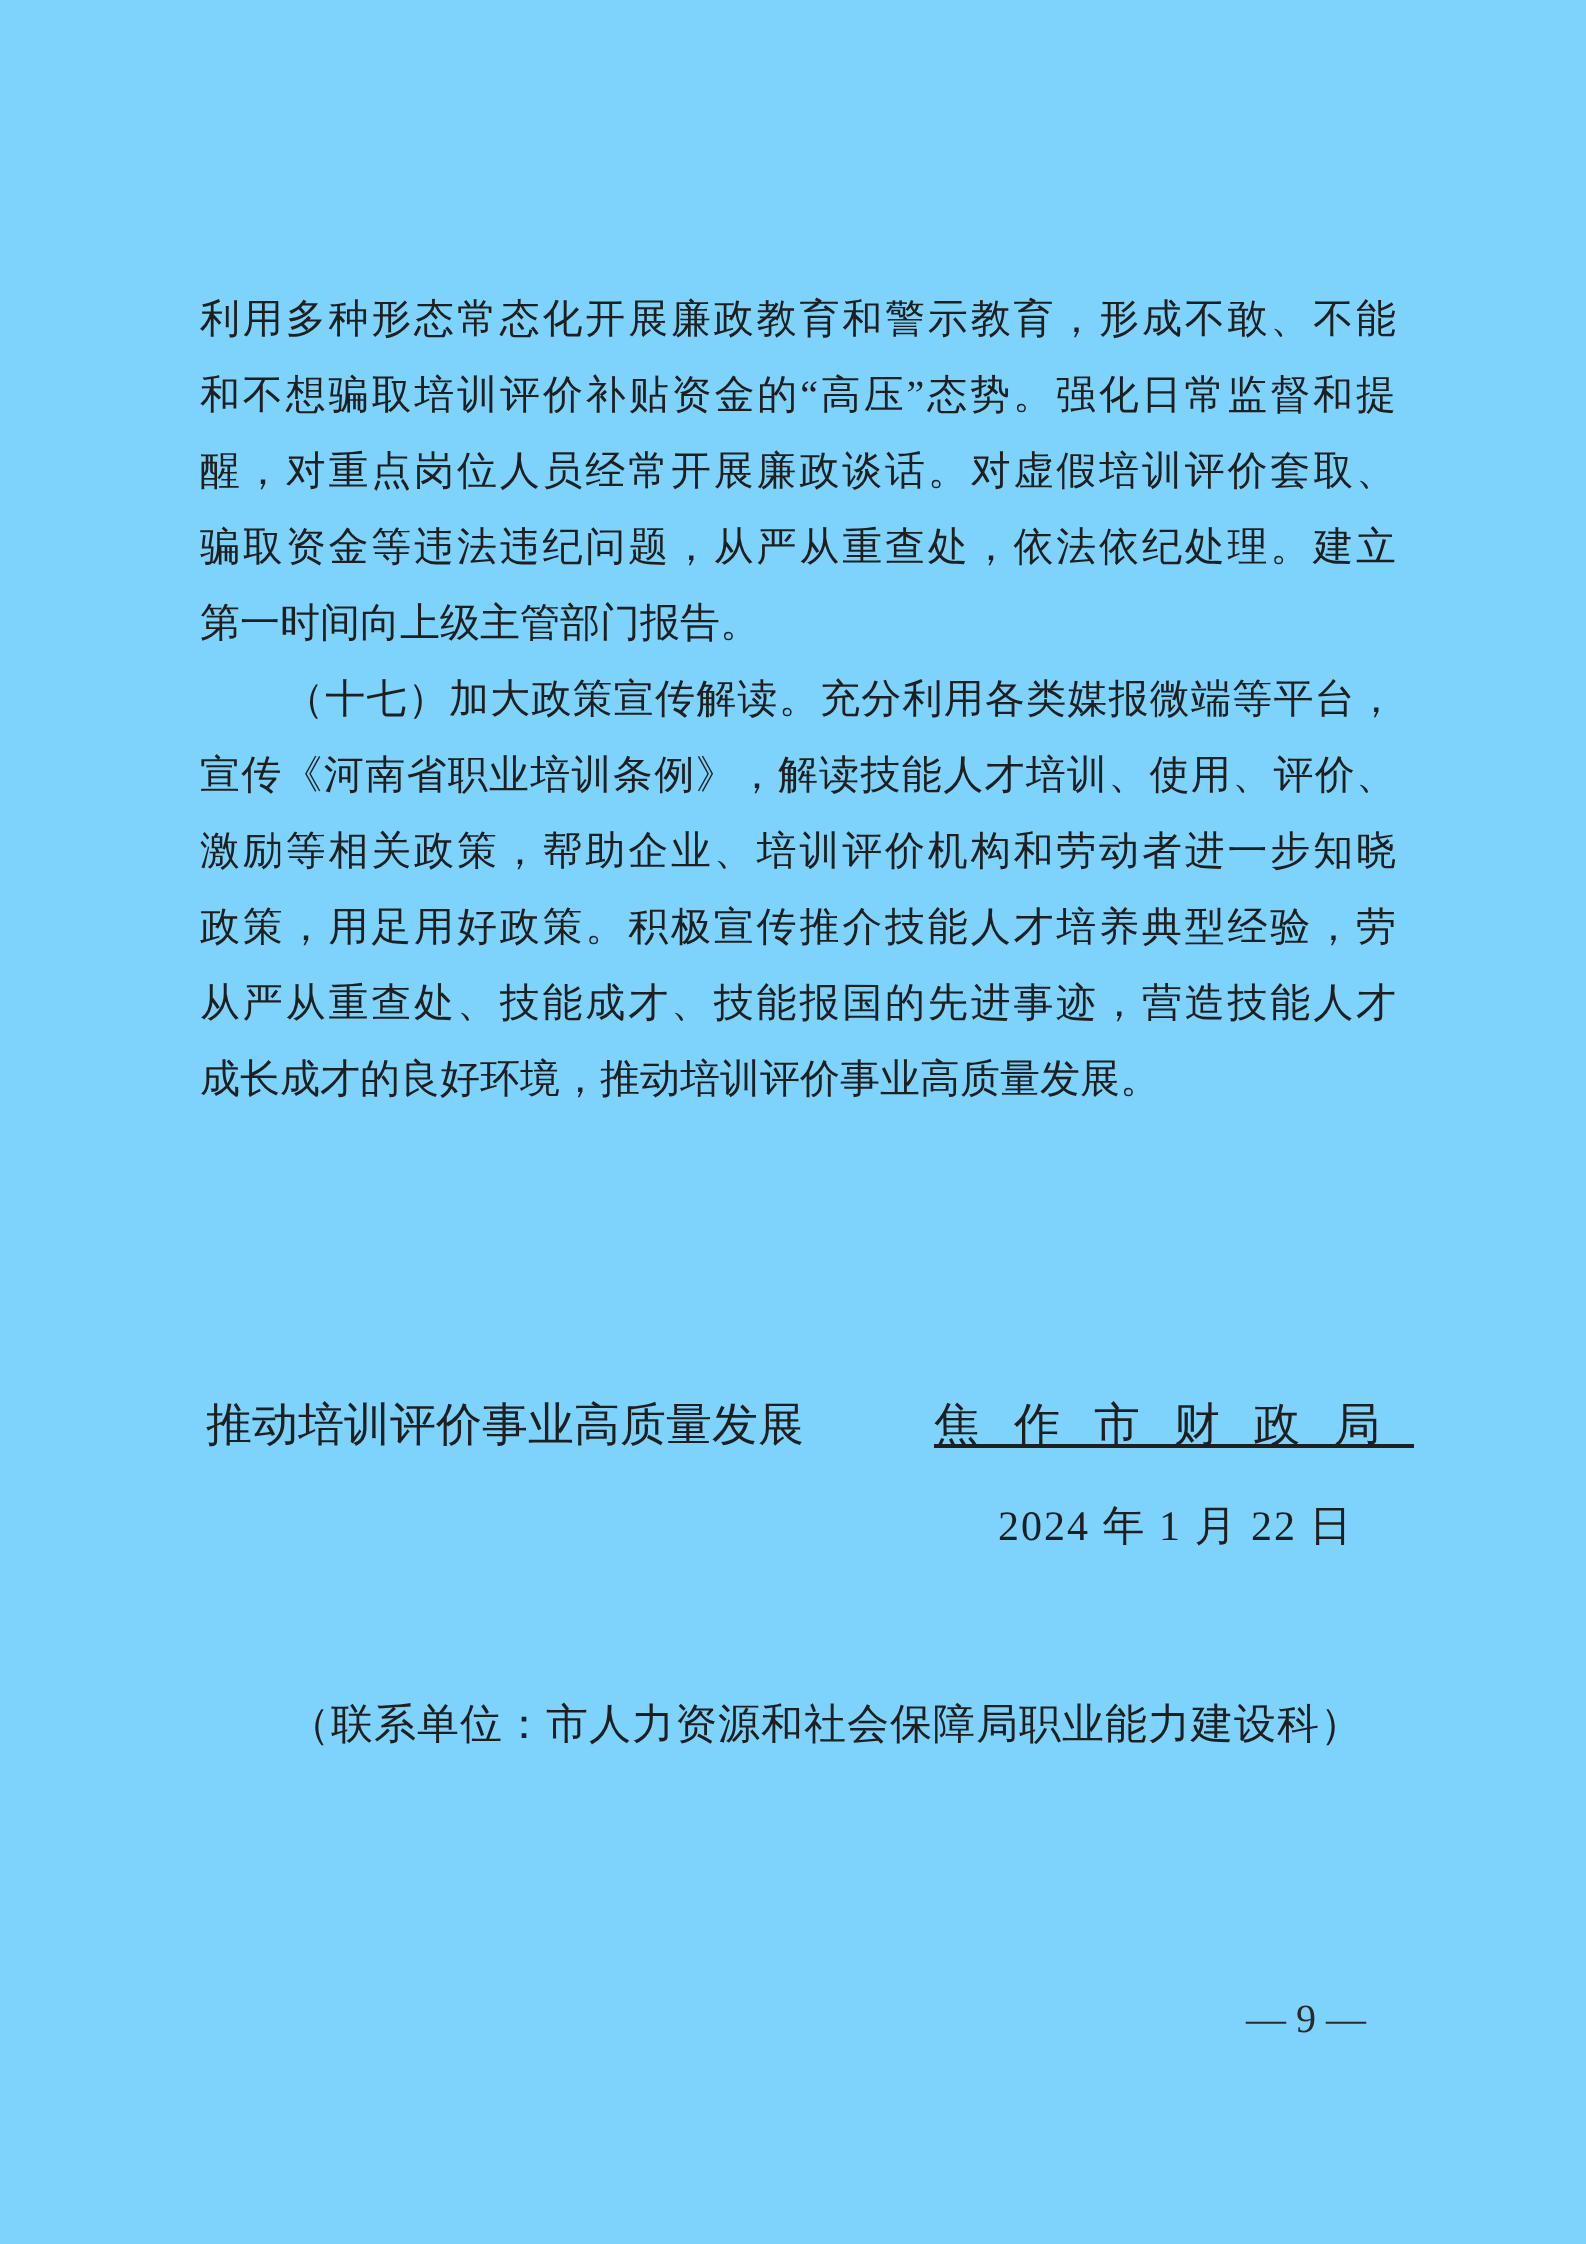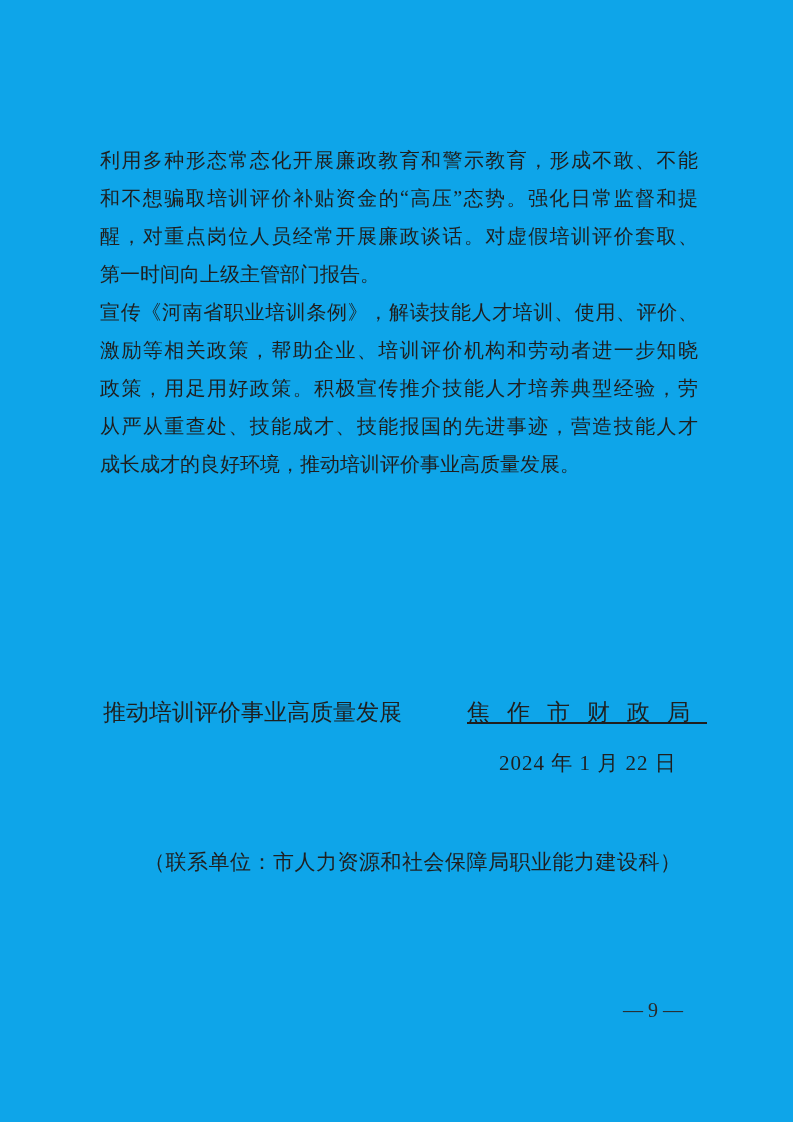--- a/index.html
+++ b/index.html
@@ -99,27 +99,29 @@
     text-align: center;
     font-size: 20px;
     line-height: 28px;
     color: #2a2a2a;
     white-space: nowrap;
   }
 </style>
 </head>
 <body>
 
-<div class="page" style="color: rgb(31, 31, 31); background: #0ea5e9;">
+<div class="page" style="color: rgb(31, 31, 31); background: #7dd3fc;">
 
   <div class="body-text">
       <div class="bline fill">利用多种形态常态化开展廉政教育和警示教育，形成不敢、不能</div>
       <div class="bline fill">和不想骗取培训评价补贴资金的“高压”态势。强化日常监督和提</div>
       <div class="bline fill">醒，对重点岗位人员经常开展廉政谈话。对虚假培训评价套取、</div>
+      <div class="bline fill">骗取资金等违法违纪问题，从严从重查处，依法依纪处理。建立</div>
       <div class="bline end">第一时间向上级主管部门报告。</div>
+      <div class="bline fill fill-indent">（十七）加大政策宣传解读。充分利用各类媒报微端等平台，</div>
       <div class="bline fill">宣传《河南省职业培训条例》，解读技能人才培训、使用、评价、</div>
       <div class="bline fill">激励等相关政策，帮助企业、培训评价机构和劳动者进一步知晓</div>
       <div class="bline fill">政策，用足用好政策。积极宣传推介技能人才培养典型经验，劳</div>
       <div class="bline fill">从严从重查处、技能成才、技能报国的先进事迹，营造技能人才</div>
       <div class="bline end">成长成才的良好环境，推动培训评价事业高质量发展。</div>
     </div>
 
   <div class="sig-left">推动培训评价事业高质量发展</div>
 
   <div class="sig-right">焦作市财政局</div>

